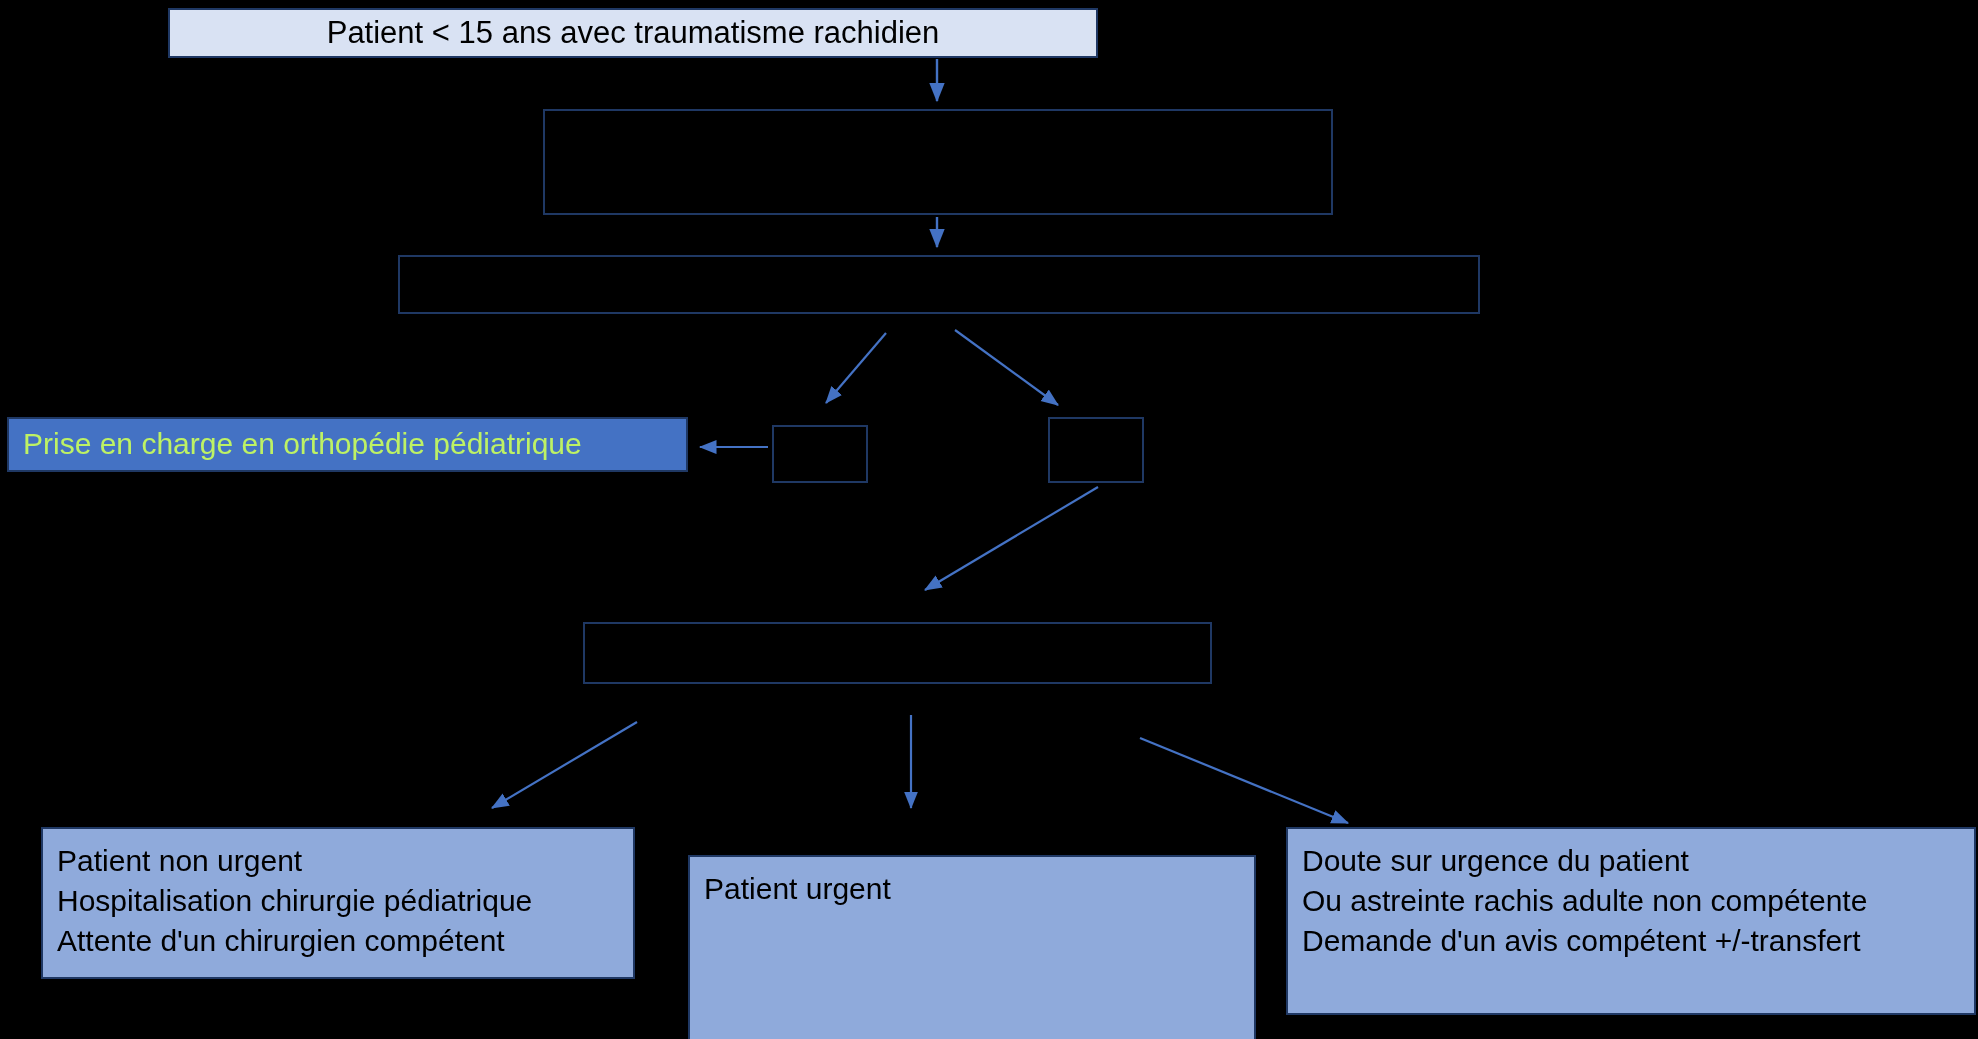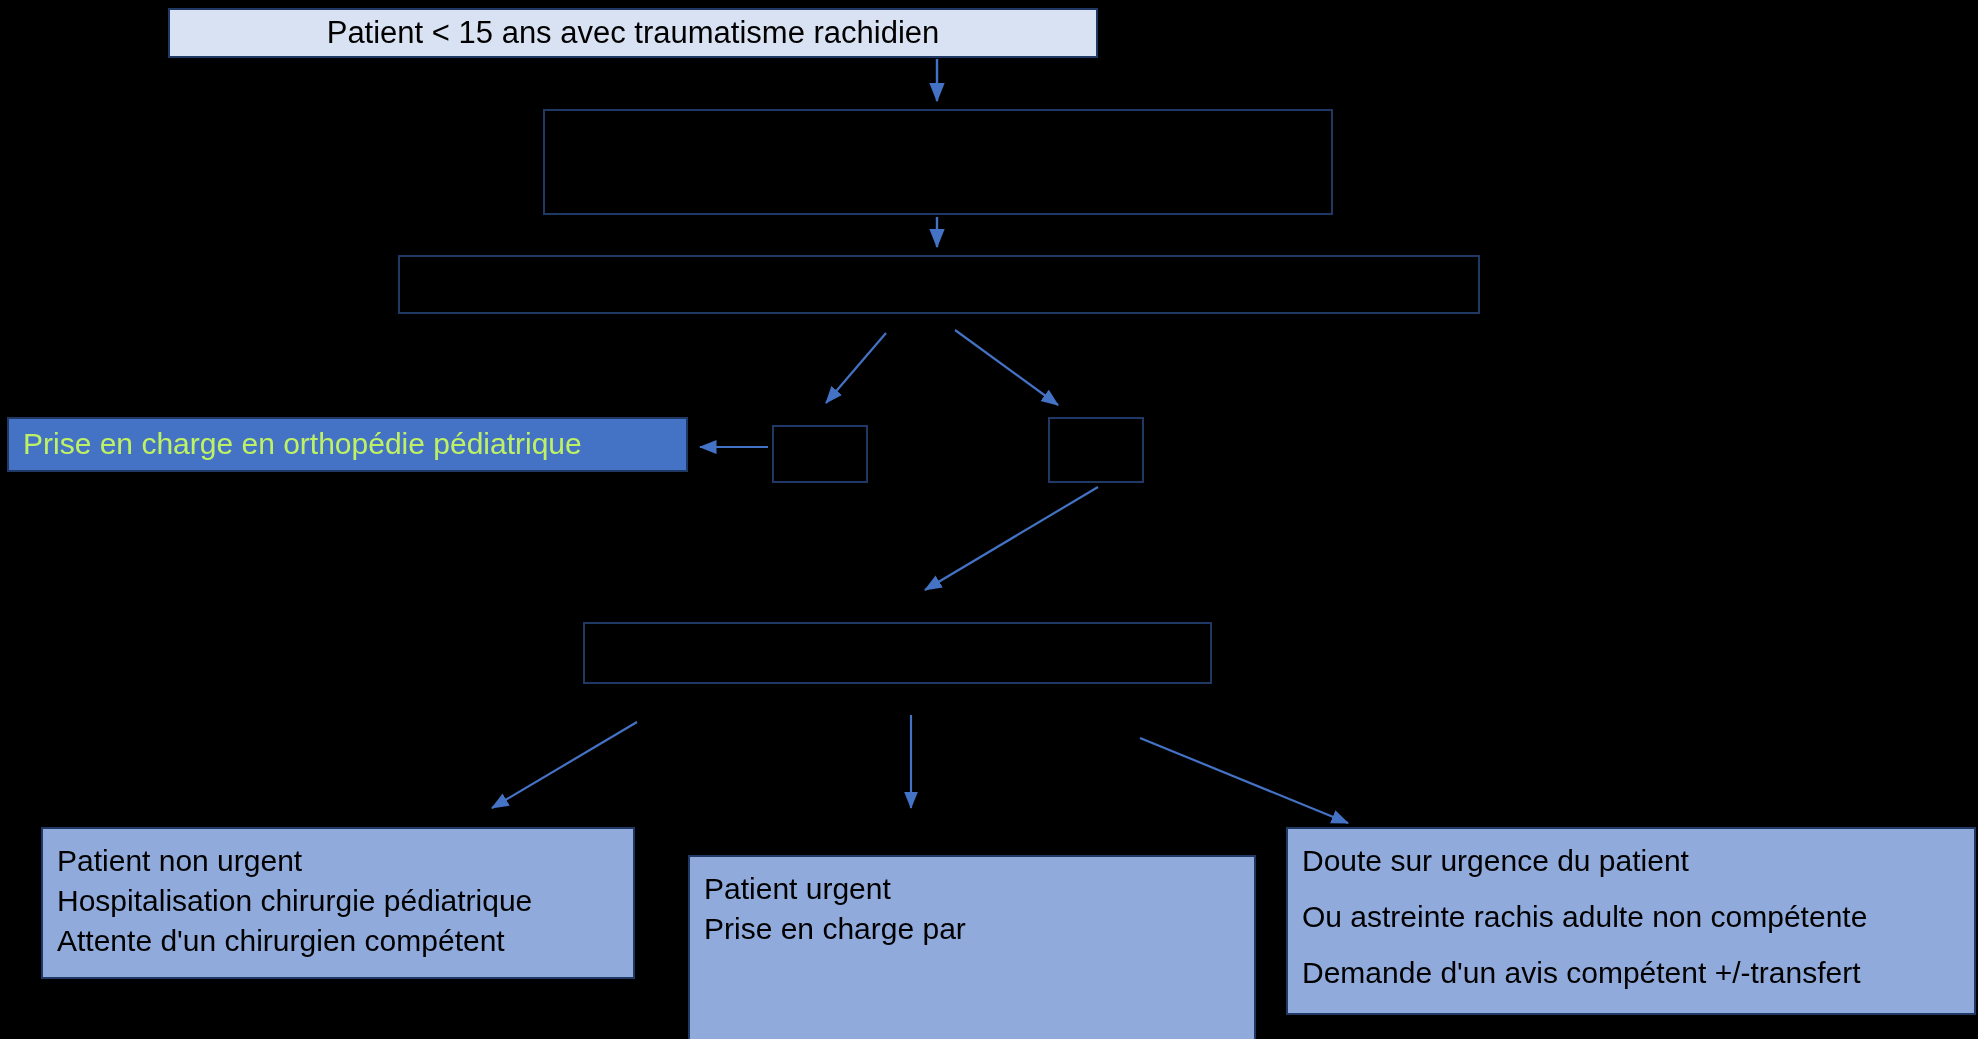--- a/index.html
+++ b/index.html
@@ -141,22 +141,21 @@
   <div class="node node-empty" style="left:583px; top:622px; width:629px; height:62px;"></div>
 
   <div class="node node-outcome" style="left:41px; top:827px; width:594px; height:152px;">
     <div class="line">Patient non urgent</div>
     <div class="line">Hospitalisation chirurgie pédiatrique</div>
     <div class="line">Attente d'un chirurgien compétent</div>
   </div>
 
   <div class="node node-outcome" style="left:688px; top:827px; width:568px; height:188px;margin-top:28px;">
     <div class="line">Patient urgent</div>
-    <div class="line">Prise en charge par</div>
   </div>
 
-  <div class="node node-outcome" style="left:1286px; top:827px; width:690px; height:188px;gap:16px;">
+  <div class="node node-outcome" style="left:1286px; top:827px; width:690px; height:188px;">
     <div class="line">Doute sur urgence  du patient</div>
     <div class="line">Ou astreinte rachis adulte non compétente</div>
     <div class="line">Demande d'un avis compétent +/-transfert</div>
   </div>
 
 </div>
 
 </body></html>

